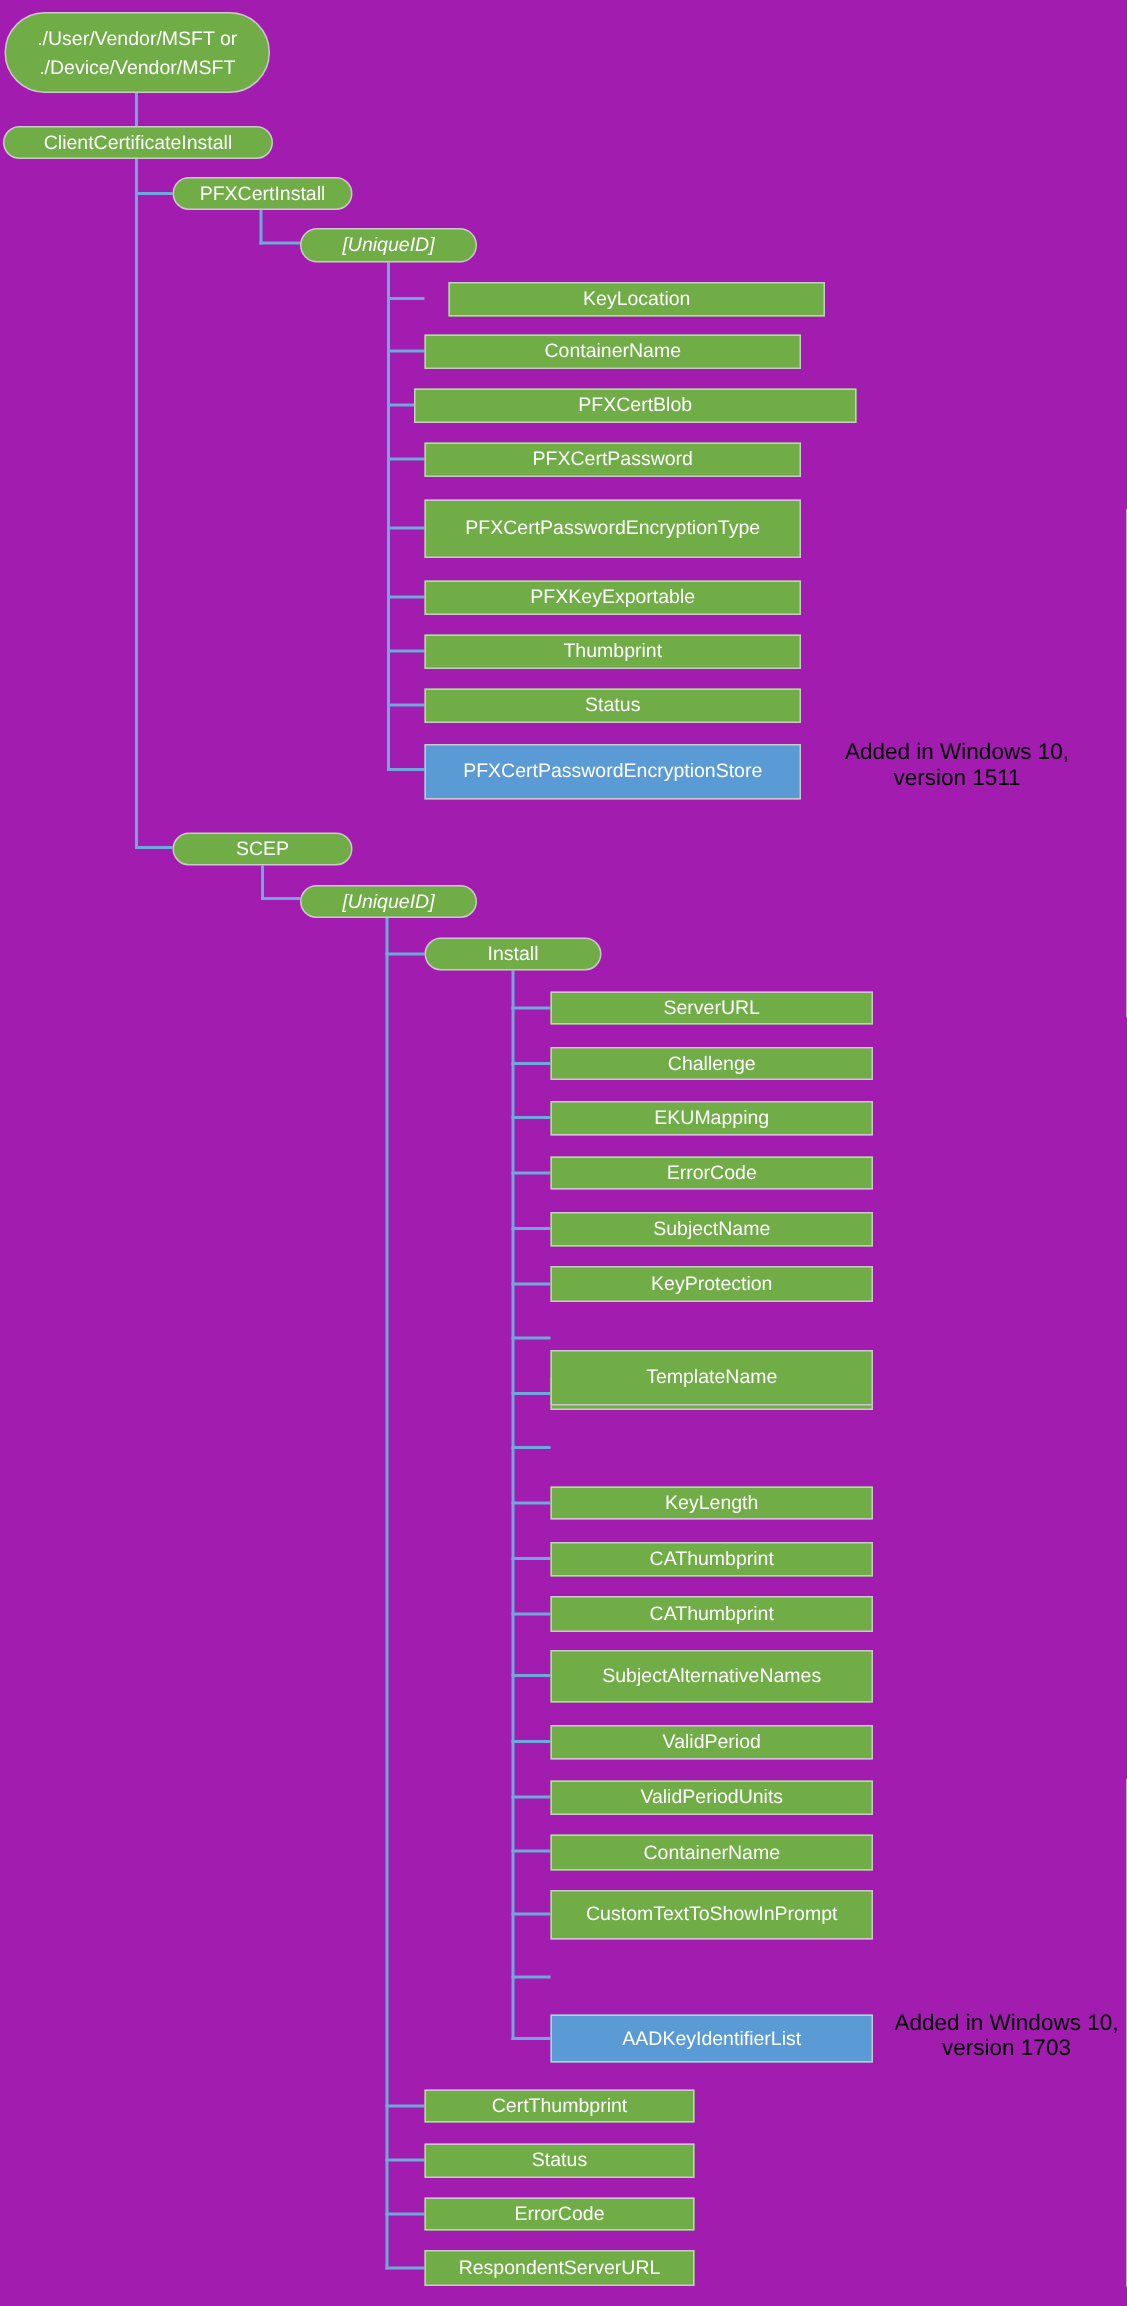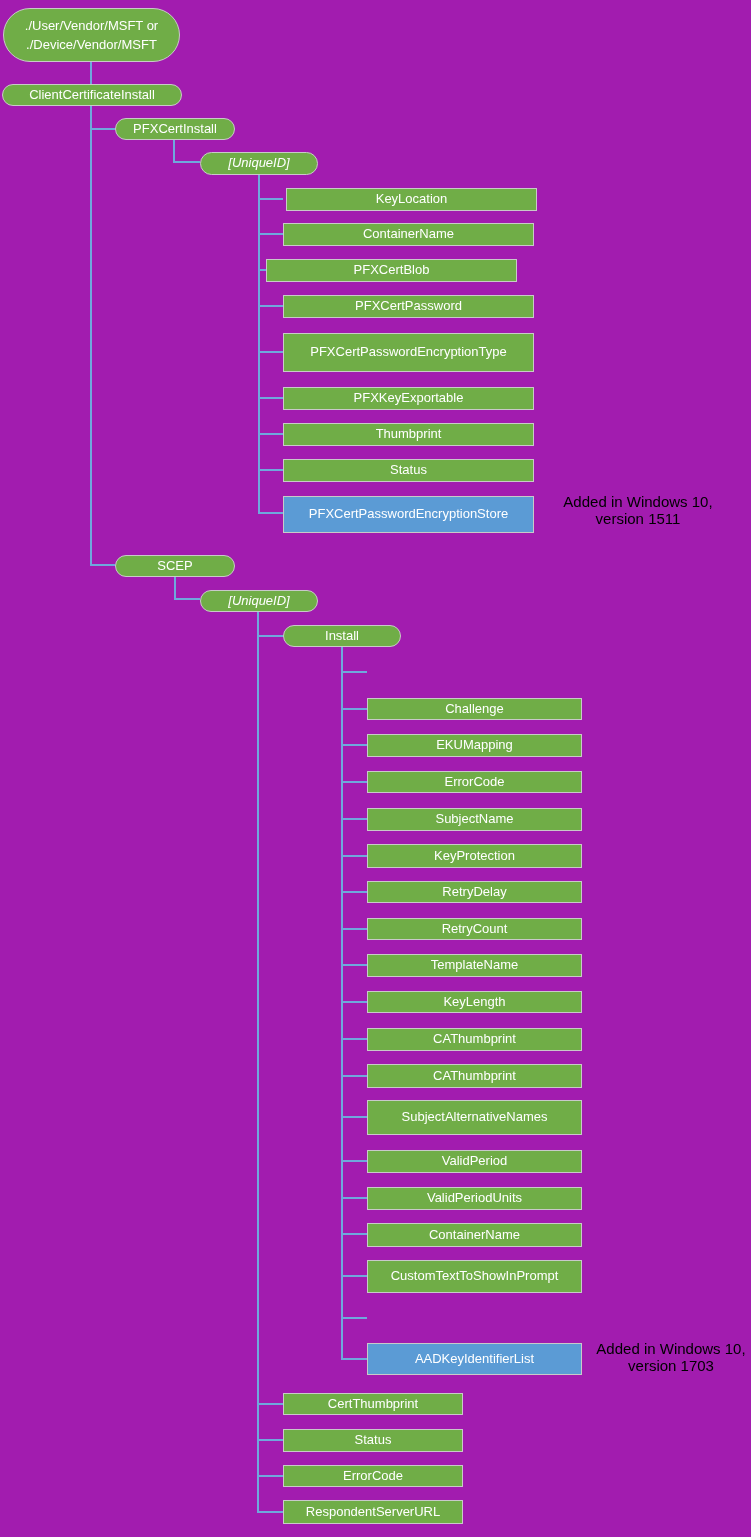--- a/index.html
+++ b/index.html
@@ -82,45 +82,45 @@
 
   <div class="node pill root" style="left:3px;top:8px;width:177px;height:54px">./User/Vendor/MSFT or
 ./Device/Vendor/MSFT</div>
 
   <div class="node pill" style="left:2px;top:84px;width:180px;height:22px">ClientCertificateInstall</div>
 
   <div class="node pill" style="left:115px;top:118px;width:120px;height:22px">PFXCertInstall</div>
 
   <div class="node pill italic" style="left:200px;top:152px;width:118px;height:23px">[UniqueID]</div>
 
-  <div class="node rect" style="left:286px;top:188px;width:251px;height:23px">KeyLocation</div>
+  <div class="node rect" style="left:299px;top:188px;width:251px;height:23px">KeyLocation</div>
   <div class="node rect" style="left:283px;top:223px;width:251px;height:23px">ContainerName</div>
-  <div class="node rect" style="left:266px;top:259px;width:251px;height:23px">PFXCertBlob</div>
+  <div class="node rect" style="left:276px;top:259px;width:295px;height:23px">PFXCertBlob</div>
   <div class="node rect" style="left:283px;top:295px;width:251px;height:23px">PFXCertPassword</div>
   <div class="node rect" style="left:283px;top:333px;width:251px;height:39px">PFXCertPasswordEncryptionType</div>
   <div class="node rect" style="left:283px;top:387px;width:251px;height:23px">PFXKeyExportable</div>
   <div class="node rect" style="left:283px;top:423px;width:251px;height:23px">Thumbprint</div>
   <div class="node rect" style="left:283px;top:459px;width:251px;height:23px">Status</div>
   <div class="node rect blue" style="left:283px;top:496px;width:251px;height:37px">PFXCertPasswordEncryptionStore</div>
   <div class="annotation" style="left:538px;top:493px;width:200px">Added in Windows 10, version 1511</div>
 
   <div class="node pill" style="left:115px;top:555px;width:120px;height:22px">SCEP</div>
 
   <div class="node pill italic" style="left:200px;top:590px;width:118px;height:22px">[UniqueID]</div>
 
   <div class="node pill" style="left:283px;top:625px;width:118px;height:22px">Install</div>
 
+  <div class="node rect" style="left:367px;top:661px;width:215px;height:22px">ServerURL</div>
   <div class="node rect" style="left:367px;top:698px;width:215px;height:22px">Challenge</div>
   <div class="node rect" style="left:367px;top:734px;width:215px;height:23px">EKUMapping</div>
   <div class="node rect" style="left:367px;top:771px;width:215px;height:22px">ErrorCode</div>
   <div class="node rect" style="left:367px;top:808px;width:215px;height:23px">SubjectName</div>
   <div class="node rect" style="left:367px;top:844px;width:215px;height:24px">KeyProtection</div>
-  <div class="node rect" style="left:367px;top:881px;width:215px;height:22px">RetryDelay</div>
   <div class="node rect" style="left:367px;top:918px;width:215px;height:22px">RetryCount</div>
-  <div class="node rect" style="left:367px;top:954px;width:215px;height:23px">TemplateName</div>
+  <div class="node rect" style="left:367px;top:900px;width:215px;height:37px">TemplateName</div>
   <div class="node rect" style="left:367px;top:991px;width:215px;height:22px">KeyLength</div>
   <div class="node rect" style="left:367px;top:1028px;width:215px;height:23px">CAThumbprint</div>
   <div class="node rect" style="left:367px;top:1064px;width:215px;height:24px">CAThumbprint</div>
   <div class="node rect" style="left:367px;top:1100px;width:215px;height:35px">SubjectAlternativeNames</div>
   <div class="node rect" style="left:367px;top:1150px;width:215px;height:23px">ValidPeriod</div>
   <div class="node rect" style="left:367px;top:1187px;width:215px;height:23px">ValidPeriodUnits</div>
   <div class="node rect" style="left:367px;top:1223px;width:215px;height:24px">ContainerName</div>
   <div class="node rect" style="left:367px;top:1260px;width:215px;height:33px">CustomTextToShowInPrompt</div>
   <div class="node rect blue" style="left:367px;top:1343px;width:215px;height:32px">AADKeyIdentifierList</div>
   <div class="annotation" style="left:571px;top:1340px;width:200px">Added in Windows 10, version 1703</div>

